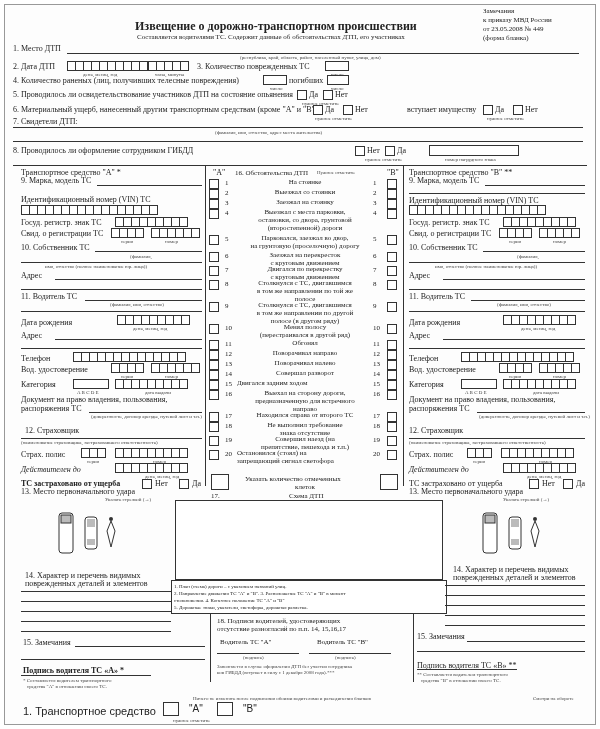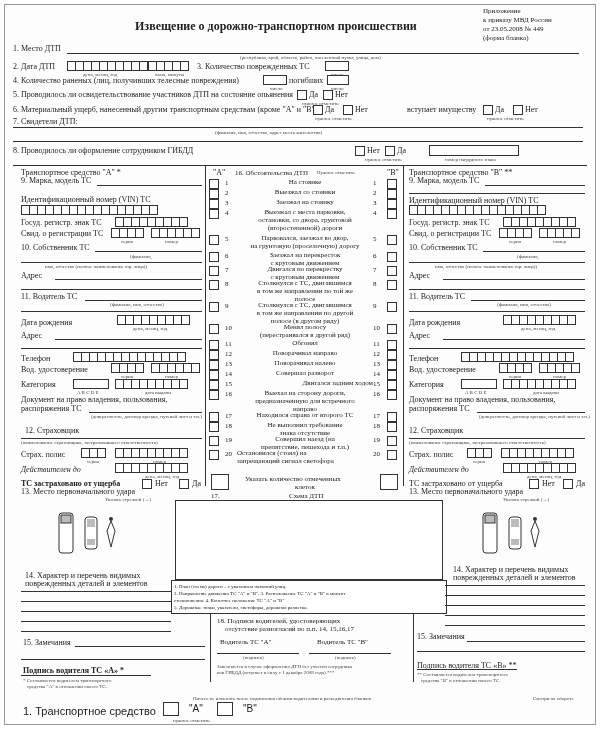--- a/index.html
+++ b/index.html
@@ -14,26 +14,27 @@
 .vline{position:absolute;border-left:1px solid #333;width:0}
 .cb{position:absolute;width:10px;height:10px;border:1px solid #333;background:#fff}
 .num{position:absolute;font-size:7px}
 </style>
 </head>
 <body>
 
 <div class="page">
 
 <div class="abs t7" style="left:478px;top:2px;line-height:9px">
- <div>Приложение</div>
+ <div>Замечания</div>
  <div>к приказу МВД России</div>
  <div>от     23.05.2008  №   449</div>
  <div>(форма бланка)</div>
 </div>
 <div class="abs" style="left:130px;top:14px;font-size:12px;font-weight:bold">Извещение о дорожно-транспортном происшествии</div>
+<div class="abs t7" style="left:132px;top:28px">Составляется водителями ТС. Содержит данные об обстоятельствах ДТП, его участниках</div>
 
 <div class="abs t8" style="left:8px;top:39px">1. Место ДТП</div>
 <div class="line" style="left:62px;top:48px;width:512px"></div>
 <div class="abs t6" style="left:235px;top:50px">(республика, край, область, район, населенный пункт, улица, дом)</div>
 
 <div class="abs t8" style="left:8px;top:57px">2. Дата ДТП</div>
 <div class="cells" style="left:62px;top:56px">
       <span></span>
       <span></span>
       <span></span>
@@ -442,21 +443,21 @@
           <div class="num" style="left: 18px; top: 1px;">14</div>
           <div style="position: absolute; left: 30px; top: 0px; width: 136px; text-align: center; font-size: 7px; line-height: 8px;">
             <div>Совершал разворот</div>
           </div>
           <div class="num" style="left: 166px; top: 1px;">14</div>
           <div class="cb" style="left: 180px; top: 1px;"></div>
         </div>
         <div style="position: absolute; left: 0px; top: 213px; width: 196px; height: 10px;">
           <div class="cb" style="left: 2px; top: 1px;"></div>
           <div class="num" style="left: 18px; top: 1px;">15</div>
-          <div style="position: absolute; left: 30px; top: 0px; width: 136px; text-align: right; font-size: 7px; line-height: 8px;">
+          <div style="position: absolute; left: 30px; top: 0px; width: 136px; text-align: left; font-size: 7px; line-height: 8px;">
             <div>Двигался задним ходом</div>
           </div>
           <div class="num" style="left: 166px; top: 1px;">15</div>
           <div class="cb" style="left: 180px; top: 1px;"></div>
         </div>
         <div style="position: absolute; left: 0px; top: 223px; width: 196px; height: 22px;">
           <div class="cb" style="left: 2px; top: 1px;"></div>
           <div class="num" style="left: 18px; top: 1px;">16</div>
           <div style="position: absolute; left: 30px; top: 0px; width: 136px; text-align: center; font-size: 7px; line-height: 8px;">
             <div>Выехал на сторону дороги,</div>
@@ -520,21 +521,21 @@
 <div class="abs" style="left:166px;top:575px;width:276px;height:34px;border:1px solid #333;background:#fff;font-size:5px;line-height:7px;padding:2px">
  <div>1. План (схема) дороги – с указанием названий улиц.</div>
  <div>2. Направление движения ТС "А" и "В". 3. Расположение ТС "А" и "В" в момент</div>
  <div>столкновения. 4. Конечное положение ТС "А" и "В"</div>
  <div>5. Дорожные знаки, указатели, светофоры, дорожная разметка.</div>
 </div>
 
 <div class="vline" style="left:205px;top:609px;height:68px"></div>
 <div class="vline" style="left:408px;top:609px;height:68px"></div>
 <div class="abs t7" style="left:212px;top:612px">18. Подписи водителей, удостоверяющих</div>
-<div class="abs t7" style="left:220px;top:620px">отсутствие разногласий по п.п. 14, 15,16,17</div>
+<div class="abs t7" style="left:212px;top:620px">отсутствие разногласий по п.п. 14, 15,16,17</div>
 <div class="abs t7" style="left:215px;top:633px">Водитель ТС "А"</div>
 <div class="abs t7" style="left:312px;top:633px">Водитель ТС "В"</div>
 <div class="line" style="left:212px;top:648px;width:82px"></div>
 <div class="line" style="left:304px;top:648px;width:82px"></div>
 <div class="abs t6" style="left:238px;top:650px">(подпись)</div>
 <div class="abs t6" style="left:330px;top:650px">(подпись)</div>
 <div class="abs t6" style="left:212px;top:659px">Заполняется в случае оформления ДТП без участия сотрудника</div>
 <div class="abs t6" style="left:212px;top:665px">ков ГИБДД  (вступает в силу с 1 декабря 2008 года).***</div>
 
 <div>

